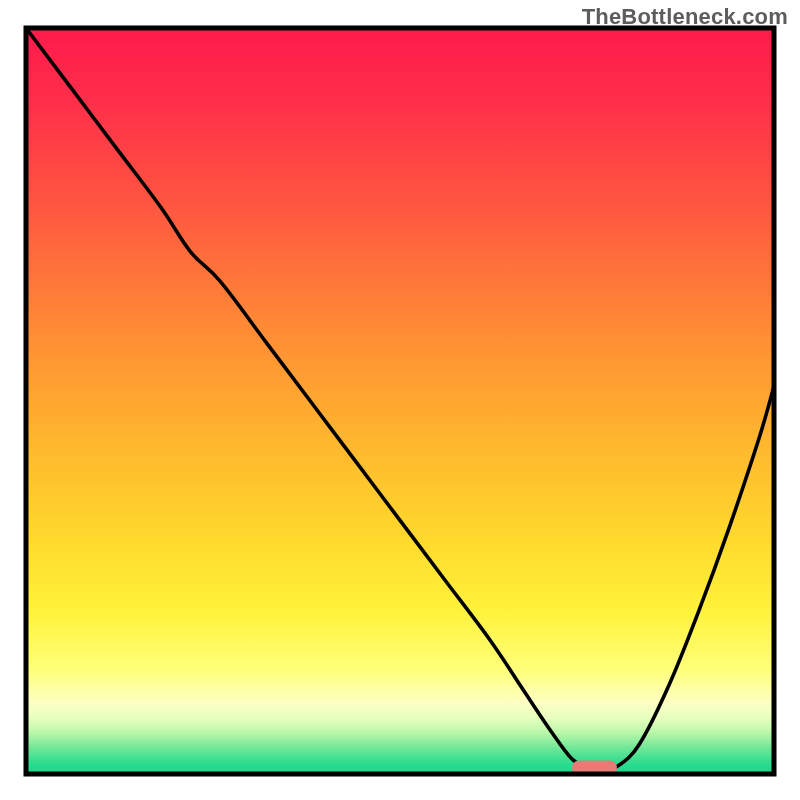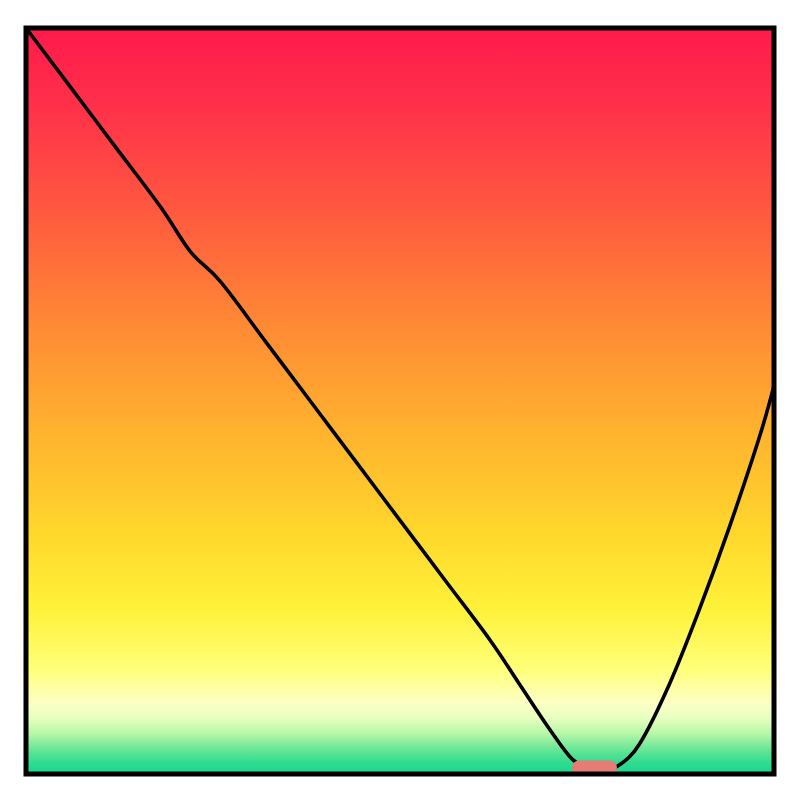--- a/index.html
+++ b/index.html
@@ -28,20 +28,21 @@
   svg.chart {
     display: block;
     width: 800px;
     height: 800px;
   }
 </style>
 </head>
 <body>
 <div class="frame">
 
+  <div class="watermark">TheBottleneck.com</div>
 
   <svg class="chart" viewBox="0 0 800 800" preserveAspectRatio="none">
     <defs>
 
       <linearGradient id="bg-grad" x1="0" y1="0" x2="0" y2="1">
         <stop offset="0.00" stop-color="#ff1a4b"></stop>
         <stop offset="0.10" stop-color="#ff2f4a"></stop>
         <stop offset="0.25" stop-color="#ff5a3f"></stop>
         <stop offset="0.40" stop-color="#ff8a35"></stop>
         <stop offset="0.55" stop-color="#ffb52e"></stop>

